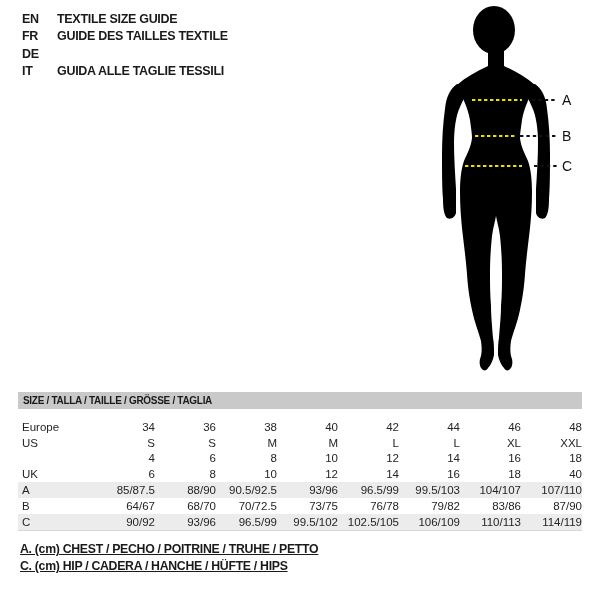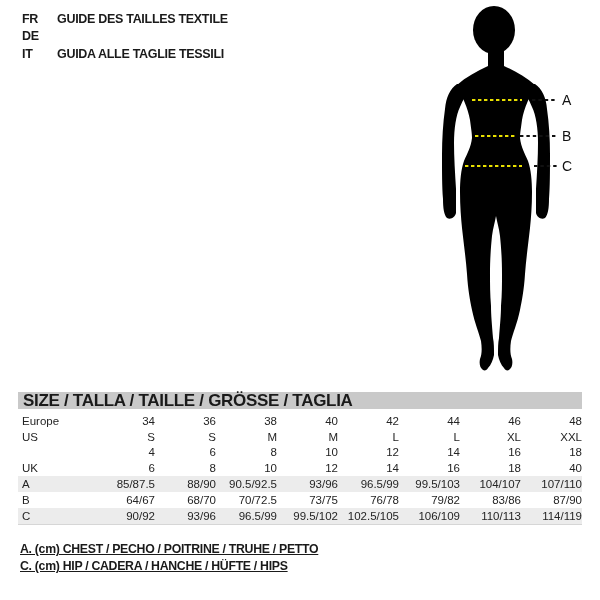--- a/index.html
+++ b/index.html
@@ -10,41 +10,45 @@
   .lang-block{position:absolute;left:22px;top:11px;}
   .lang-row{display:flex;line-height:17.3px;font-size:12.5px;font-weight:700;letter-spacing:-0.3px;}
   .lang-code{width:35px;flex:0 0 35px;}
 
   
   .section-title{position:absolute;left:22px;top:366px;font-size:12.5px;font-weight:700;letter-spacing:-0.3px;}
 
   
   .size-table{position:absolute;left:18px;top:392px;width:564px;border-bottom:1px solid #d6d6d6;}
   .thead{background:var(--header-bg,#c9c9c9);height:17px;line-height:17px;padding-left:5px;
-         font-size:17px;font-weight:700;letter-spacing:-0.3px;color:#1a1a1a;}
-  .trows{margin-top:4px;}
+         font-size:10px;font-weight:700;letter-spacing:-0.3px;color:#1a1a1a;}
+  .trows{margin-top:10px;}
   .trow{display:flex;align-items:center;height:15.8px;font-size:11.5px;color:#242424;}
   .trow.shaded{background:var(--row-shaded,#ececec);}
   .tlabel{flex:0 0 72px;padding-left:4px;}
   .tcell{flex:1;text-align:right;}
 
   
   .legend{position:absolute;left:20px;top:541px;text-decoration:underline;}
   .legend-line{line-height:17.3px;font-size:12.3px;font-weight:700;letter-spacing:-0.3px;}
 
   
   .figure-svg{position:absolute;left:420px;top:0;width:180px;height:390px;}
   .measure-label{font-family:"Liberation Sans",sans-serif;font-size:14px;fill:#111;}
 </style>
 </head>
 <body>
 
 <div id="page">
 
   <div class="lang-block">
+    <div class="lang-row">
+      <span class="lang-code">EN</span>
+      <span class="lang-label">TEXTILE SIZE GUIDE</span>
+    </div>
     <div class="lang-row">
       <span class="lang-code">FR</span>
       <span class="lang-label">GUIDE DES TAILLES TEXTILE</span>
     </div>
     <div class="lang-row">
       <span class="lang-code">DE</span>
     </div>
     <div class="lang-row">
       <span class="lang-code">IT</span>
       <span class="lang-label">GUIDA ALLE TAGLIE TESSILI</span>

